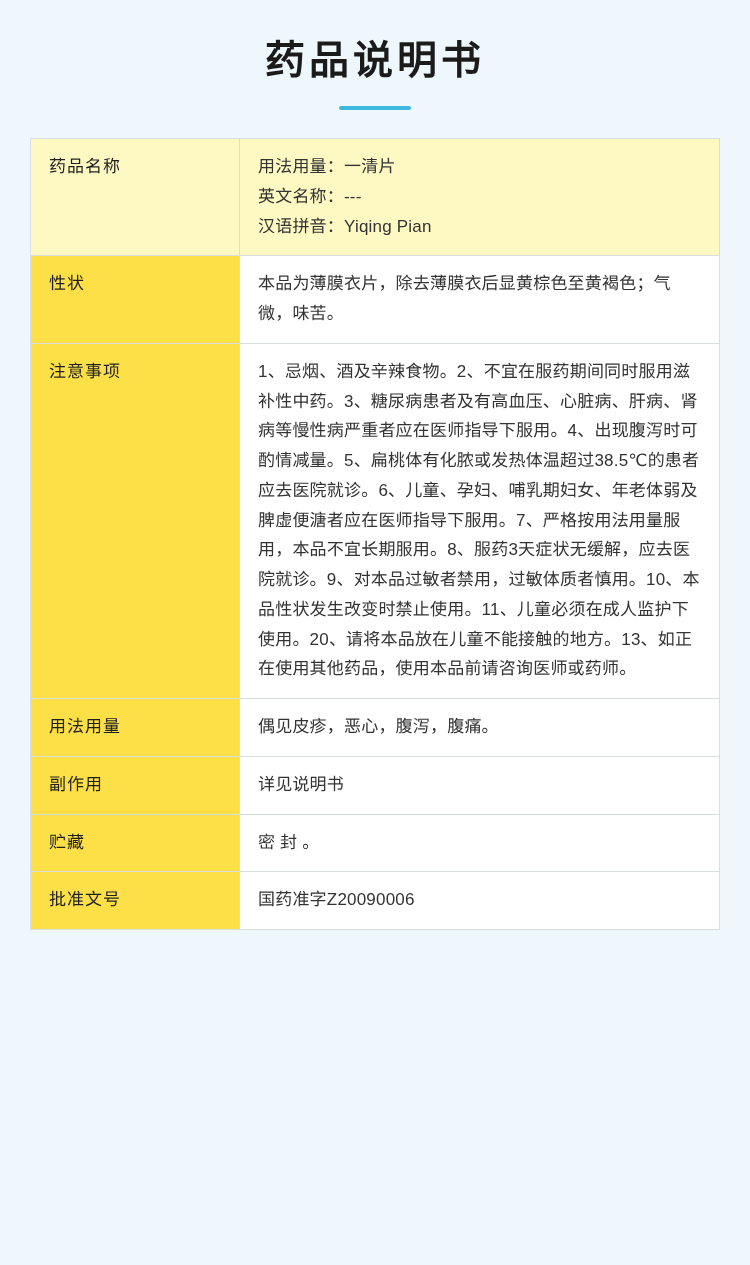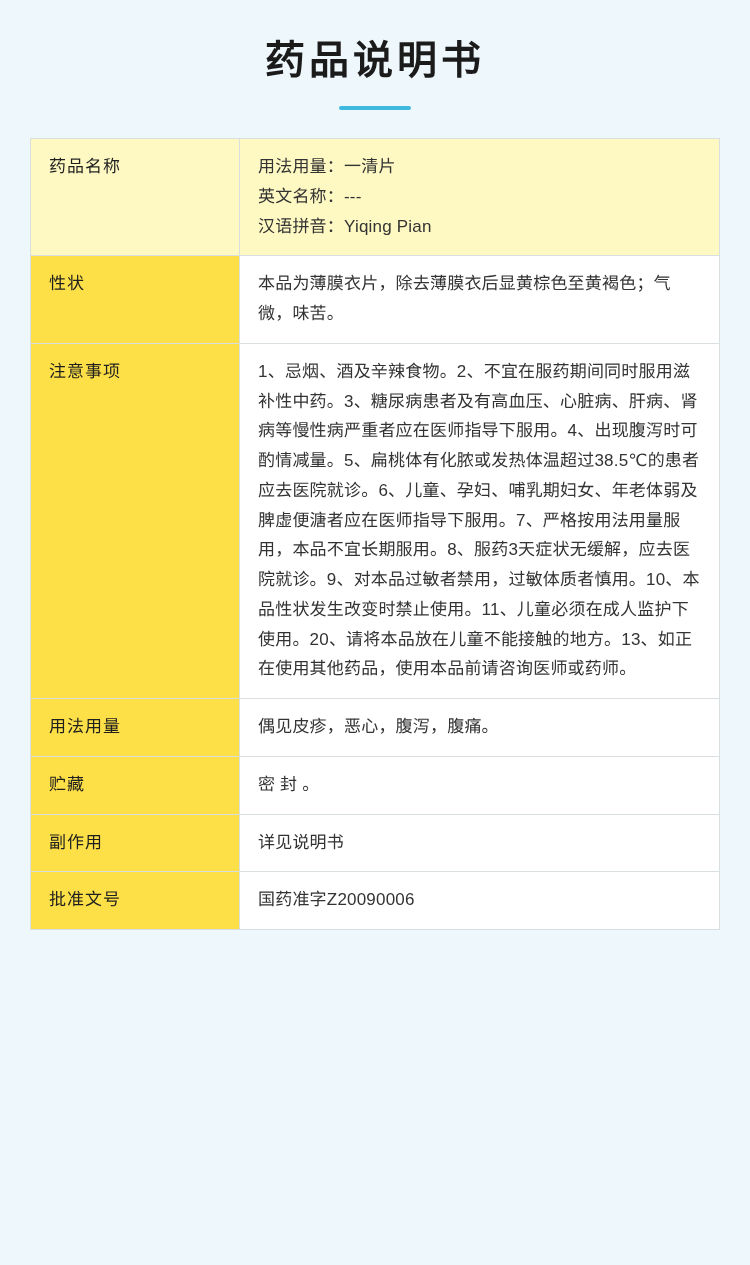--- a/index.html
+++ b/index.html
@@ -110,26 +110,26 @@
         </tr>
         <tr>
           <td class="label">注意事项</td>
           <td class="value">1、忌烟、酒及辛辣食物。2、不宜在服药期间同时服用滋补性中药。3、糖尿病患者及有高血压、心脏病、肝病、肾病等慢性病严重者应在医师指导下服用。4、出现腹泻时可酌情减量。5、扁桃体有化脓或发热体温超过38.5℃的患者应去医院就诊。6、儿童、孕妇、哺乳期妇女、年老体弱及脾虚便溏者应在医师指导下服用。7、严格按用法用量服用，本品不宜长期服用。8、服药3天症状无缓解，应去医院就诊。9、对本品过敏者禁用，过敏体质者慎用。10、本品性状发生改变时禁止使用。11、儿童必须在成人监护下使用。20、请将本品放在儿童不能接触的地方。13、如正在使用其他药品，使用本品前请咨询医师或药师。</td>
         </tr>
         <tr>
           <td class="label">用法用量</td>
           <td class="value">偶见皮疹，恶心，腹泻，腹痛。</td>
         </tr>
         <tr>
+          <td class="label">副作用</td>
+          <td class="value">详见说明书</td>
+        </tr>
+        <tr>
           <td class="label">贮藏</td>
           <td class="value">密 封 。</td>
-        </tr>
-        <tr>
-          <td class="label">副作用</td>
-          <td class="value">详见说明书</td>
         </tr>
         <tr>
           <td class="label">批准文号</td>
           <td class="value">国药准字Z20090006</td>
         </tr>
 
       </tbody>
     </table>
   </div>
 

